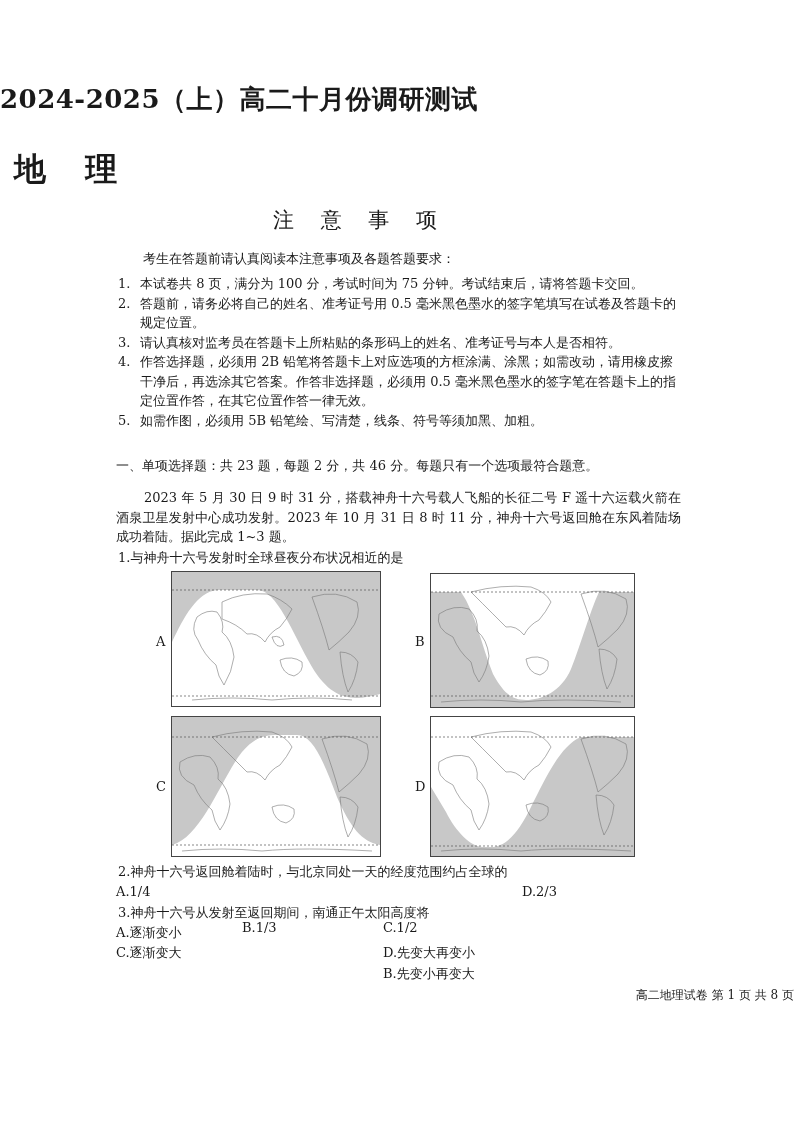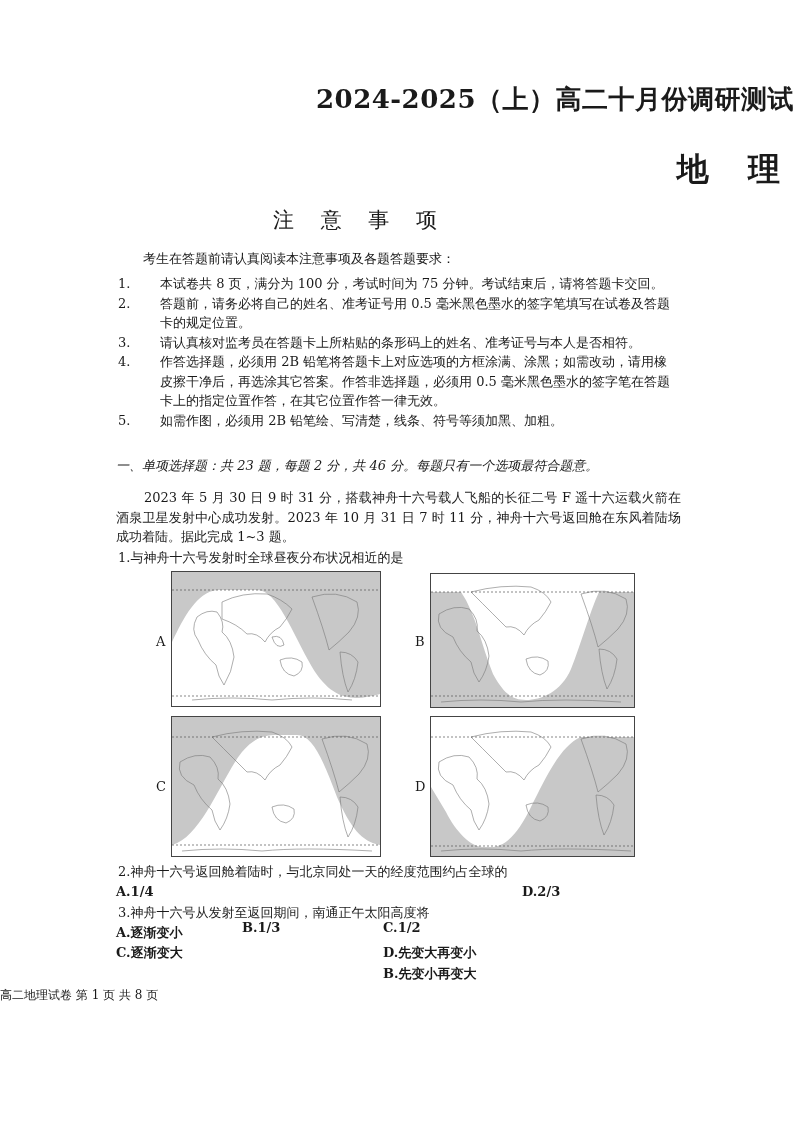--- a/index.html
+++ b/index.html
@@ -1,37 +1,37 @@
 <!DOCTYPE html>
 <html><head>
 <meta charset="utf-8">
 <style>
   html, body { margin: 0; padding: 0; background: #ffffff; }
   body { width: 794px; height: 1122px; position: relative; overflow: hidden;
          font-family: "DejaVu Serif", "Liberation Serif", serif; color: #1a1a1a; }
   .abs { position: absolute; }
-  .title { left: 0; width: 794px; top: 82px; text-align: right; font-size: 26px; font-weight: bold; letter-spacing: 0.5px; font-family: "DejaVu Serif", serif; }
-  .subject { left: 0; width: 794px; top: 148px; text-align: right; font-size: 32px; font-weight: bold; letter-spacing: 14px; padding-left: 14px; box-sizing: border-box; }
+  .title { left: 0; width: 794px; top: 82px; text-align: left; font-size: 26px; font-weight: bold; letter-spacing: 0.5px; font-family: "DejaVu Serif", serif; }
+  .subject { left: 0; width: 794px; top: 148px; text-align: left; font-size: 32px; font-weight: bold; letter-spacing: 14px; padding-left: 14px; box-sizing: border-box; }
   .notice-title { left: 0; width: 710px; top: 206px; text-align: center; font-size: 21px; letter-spacing: 10px; padding-left: 10px; box-sizing: border-box; }
   .p { font-size: 13px; line-height: 19.5px; }
   .intro { left: 143px; top: 249px; }
   .list { left: 118px; top: 274px; width: 560px; margin: 0; padding: 0; list-style: none; }
   .list li { display: flex; font-size: 13px; line-height: 19.5px; }
   .list .num { width: 22px; flex: none; }
-  .list .txt { flex: 1; margin-left: 20px; }
-  .section { left: 116px; top: 456px; font-style: italic; }
+  .list .txt { flex: 1; }
+  .section { left: 116px; top: 456px; }
   .para { left: 116px; top: 488px; width: 565px; text-indent: 28px; text-align: justify; }
   .q1 { left: 118px; top: 548px; }
   .map { position: absolute; border: 1px solid #444; background: #fff; overflow: hidden; }
   .map svg { display: block; width: 100%; height: 100%; }
   .map-label { position: absolute; font-size: 13px; }
   .q2 { left: 118px; top: 862px; }
-  .opt { font-size: 13px; line-height: 19.5px; position: absolute; font-weight: bold; }
+  .opt { font-size: 13px; line-height: 19.5px; position: absolute; }
   .q3 { left: 118px; top: 903px; }
-  .footer { left: 0; width: 794px; top: 987px; text-align: left; font-size: 12px; }
+  .footer { left: 0; width: 794px; top: 987px; text-align: right; font-size: 12px; }
 </style>
 </head>
 <body>
 
 <div class="abs title">2024-2025（上）高二十月份调研测试</div>
 <div class="abs subject">地 理</div>
 <div class="abs notice-title">注 意 事 项</div>
 
 <div class="abs p intro">考生在答题前请认真阅读本注意事项及各题答题要求：</div>
 
@@ -47,26 +47,26 @@
   <li>
       <span class="num">3.</span>
       <span class="txt">请认真核对监考员在答题卡上所粘贴的条形码上的姓名、准考证号与本人是否相符。</span>
     </li>
   <li>
       <span class="num">4.</span>
       <span class="txt">作答选择题，必须用 2B 铅笔将答题卡上对应选项的方框涂满、涂黑；如需改动，请用橡皮擦干净后，再选涂其它答案。作答非选择题，必须用 0.5 毫米黑色墨水的签字笔在答题卡上的指定位置作答，在其它位置作答一律无效。</span>
     </li>
   <li>
       <span class="num">5.</span>
-      <span class="txt">如需作图，必须用 2B 铅笔绘、写清楚，线条、符号等须加黑、加粗。</span>
+      <span class="txt">如需作图，必须用 5B 铅笔绘、写清楚，线条、符号等须加黑、加粗。</span>
     </li>
 </ul>
 
 <div class="abs p section">一、单项选择题：共 23 题，每题 2 分，共 46 分。每题只有一个选项最符合题意。</div>
-<div class="abs p para">2023 年 5 月 30 日 9 时 31 分，搭载神舟十六号载人飞船的长征二号 F 遥十六运载火箭在酒泉卫星发射中心成功发射。2023 年 10 月 31 日 7 时 11 分，神舟十六号返回舱在东风着陆场成功着陆。据此完成 1~3 题。</div>
+<div class="abs p para">2023 年 5 月 30 日 9 时 31 分，搭载神舟十六号载人飞船的长征二号 F 遥十六运载火箭在酒泉卫星发射中心成功发射。2023 年 10 月 31 日 8 时 11 分，神舟十六号返回舱在东风着陆场成功着陆。据此完成 1~3 题。</div>
 
 <div class="abs p q1">1.与神舟十六号发射时全球昼夜分布状况相近的是</div>
 
 <div class="map-label" style="left:156px;top:634px;">A</div>
 <div class="map" style="left:171px;top:571px;width:208px;height:134px;">
   <svg viewBox="0 0 208 134" preserveAspectRatio="none">
     <rect width="208" height="134" fill="#c8c8c8"></rect>
     <path d="M0,70 C12,45 25,20 45,18 L85,18 C105,18 120,60 140,95 C160,128 180,130 208,122 L208,134 L0,134 Z" fill="#ffffff"></path>
     <g class="land" fill="none" stroke="#777" stroke-width="0.6">
       <path d="M25,45 q10,-8 20,-5 q8,10 5,20 q10,8 12,25 q-2,15 -10,28 q-6,-8 -8,-20 q-12,-10 -18,-25 q-8,-10 -1,-23 Z"></path>

